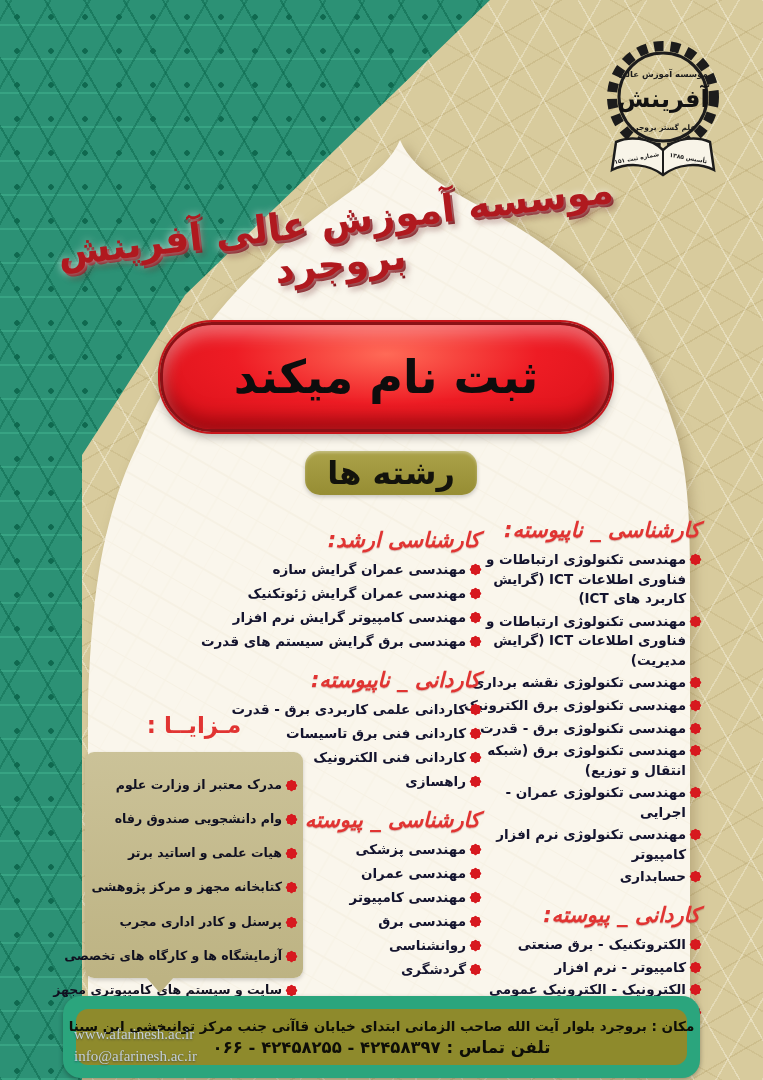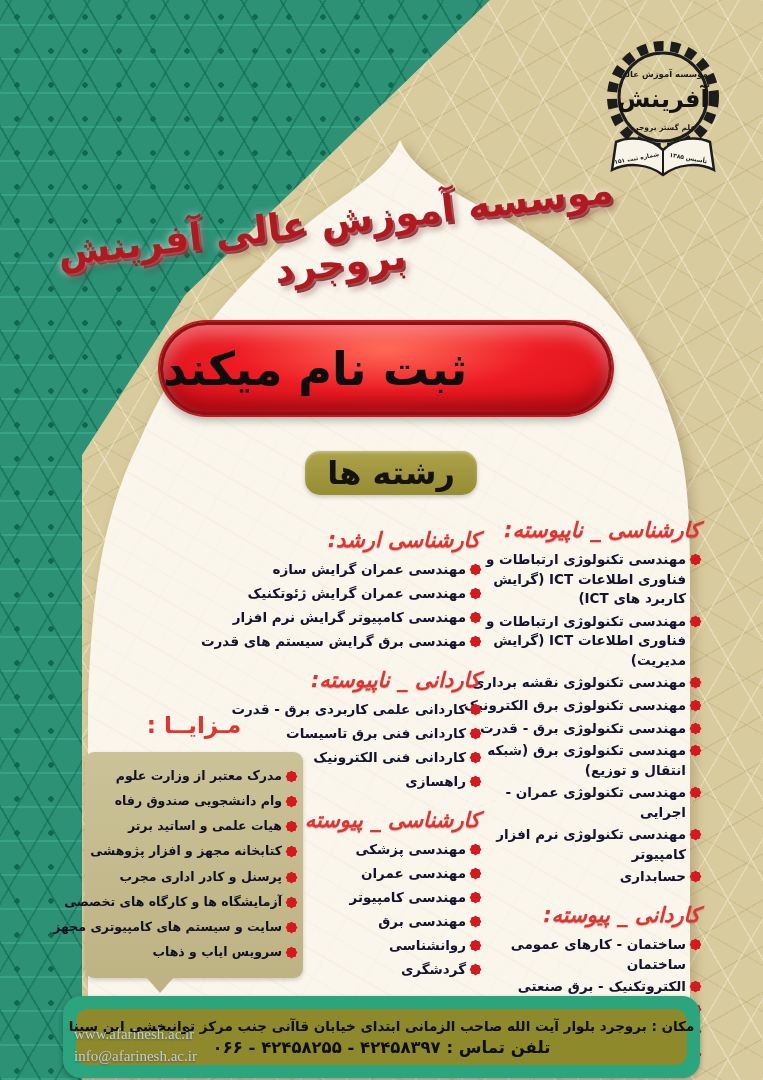--- a/index.html
+++ b/index.html
@@ -33,22 +33,22 @@
   .logo { position:absolute; left:583px; top:34px; width:160px; height:150px; }
 
   
   .main-title { position:absolute; left:22px; top:178px; width:632px; height:130px;
     transform:rotate(-6.5deg); display:flex; align-items:center; justify-content:center;
     font-size:38px; font-weight:bold; color:#b0191f; text-align:center; line-height:1.1;
     text-shadow: 0 0 8px rgba(255,255,255,.75), 2px 3px 0 #7c1016, 4px 6px 6px rgba(80,0,0,.35);
   }
 
   
-  .banner { position:absolute; left:160px; top:322px; width:452px; height:93px;
-    display:flex; align-items:center; justify-content:flex-end;
+  .banner { position:absolute; left:160px; top:322px; width:452px; height:110px;
+    display:flex; align-items:center; justify-content:center;
     background: radial-gradient(ellipse at 50% 28%, #ff6a57 0%, #ee1c24 48%, #d60f18 100%);
     border:3px solid #8a1116; border-radius:52px;
     box-shadow: 0 0 0 2px #c8161c, inset 0 10px 16px rgba(255,255,255,.35),
                 inset 0 -12px 16px rgba(110,0,5,.5), 0 5px 10px rgba(0,0,0,.3);
   }
   .banner .txt { font-size:46px; font-weight:bold; color:#0d0d0d; }
 
   
   .fields-badge { position:absolute; left:305px; top:451px; width:172px; height:44px;
     background:linear-gradient(#aba249,#968d33); border-radius:15px;
@@ -77,21 +77,21 @@
 
   
   .benefits-title { position:absolute; left:85px; top:712px; width:218px; text-align:center;
     color:#e13432; font-weight:bold; font-size:23px; }
   .benefits-box { position:absolute; left:85px; top:752px; width:218px; height:226px;
     background:linear-gradient(#cbc298,#bdb383); border-radius:9px; padding:8px 7px;
     direction:rtl; box-shadow:0 2px 4px rgba(0,0,0,.18); }
   .benefits-box::after { content:""; position:absolute; bottom:-15px; left:28%;
     border-left:14px solid transparent; border-right:14px solid transparent;
     border-top:16px solid #bdb383; }
-  .benefits-box .li { margin:7px 0; }
+  .benefits-box .li { margin:16px 0; }
   .benefits-box .li .txt { font-size:12.5px; white-space:nowrap; color:#101020; }
 
   
   .footer { position:absolute; left:63px; top:996px; width:637px; height:82px;
     background:#2ba57d; border-radius:18px; padding:13px;
     box-shadow:0 2px 5px rgba(0,0,0,.3); }
   .footer-inner { width:100%; height:100%; background:#8e8a2c; border-radius:12px;
     display:flex; flex-direction:column; align-items:center; justify-content:center;
     gap:4px; padding:2px 8px; }
   .footer-inner .address { font-size:13.5px; font-weight:bold; color:#0e0e08; white-space:nowrap; }
@@ -193,24 +193,20 @@
         <div class="li">
           <span class="bullet"></span>
           <span class="txt">حسابداری</span>
         </div>
       </div>
 
     <div class="section-title mt">کاردانی _ پیوسته:</div>
     <div>
         <div class="li">
           <span class="bullet"></span>
-          <span class="txt">ساختمان - کارهای عمومی ساختمان</span>
-        </div>
-        <div class="li">
-          <span class="bullet"></span>
           <span class="txt">الکتروتکنیک - برق صنعتی</span>
         </div>
         <div class="li">
           <span class="bullet"></span>
           <span class="txt">کامپیوتر - نرم افزار</span>
         </div>
         <div class="li">
           <span class="bullet"></span>
           <span class="txt">الکترونیک - الکترونیک عمومی</span>
         </div>
@@ -301,21 +297,21 @@
         <div class="li">
           <span class="bullet"></span>
           <span class="txt">وام دانشجویی صندوق رفاه</span>
         </div>
         <div class="li">
           <span class="bullet"></span>
           <span class="txt">هیات علمی و اساتید برتر</span>
         </div>
         <div class="li">
           <span class="bullet"></span>
-          <span class="txt">کتابخانه مجهز و افزار پژوهشی</span>
+          <span class="txt">کتابخانه مجهز و مرکز پژوهشی</span>
         </div>
         <div class="li">
           <span class="bullet"></span>
           <span class="txt">پرسنل و کادر اداری مجرب</span>
         </div>
         <div class="li">
           <span class="bullet"></span>
           <span class="txt">آزمایشگاه ها و کارگاه های تخصصی</span>
         </div>
         <div class="li">

